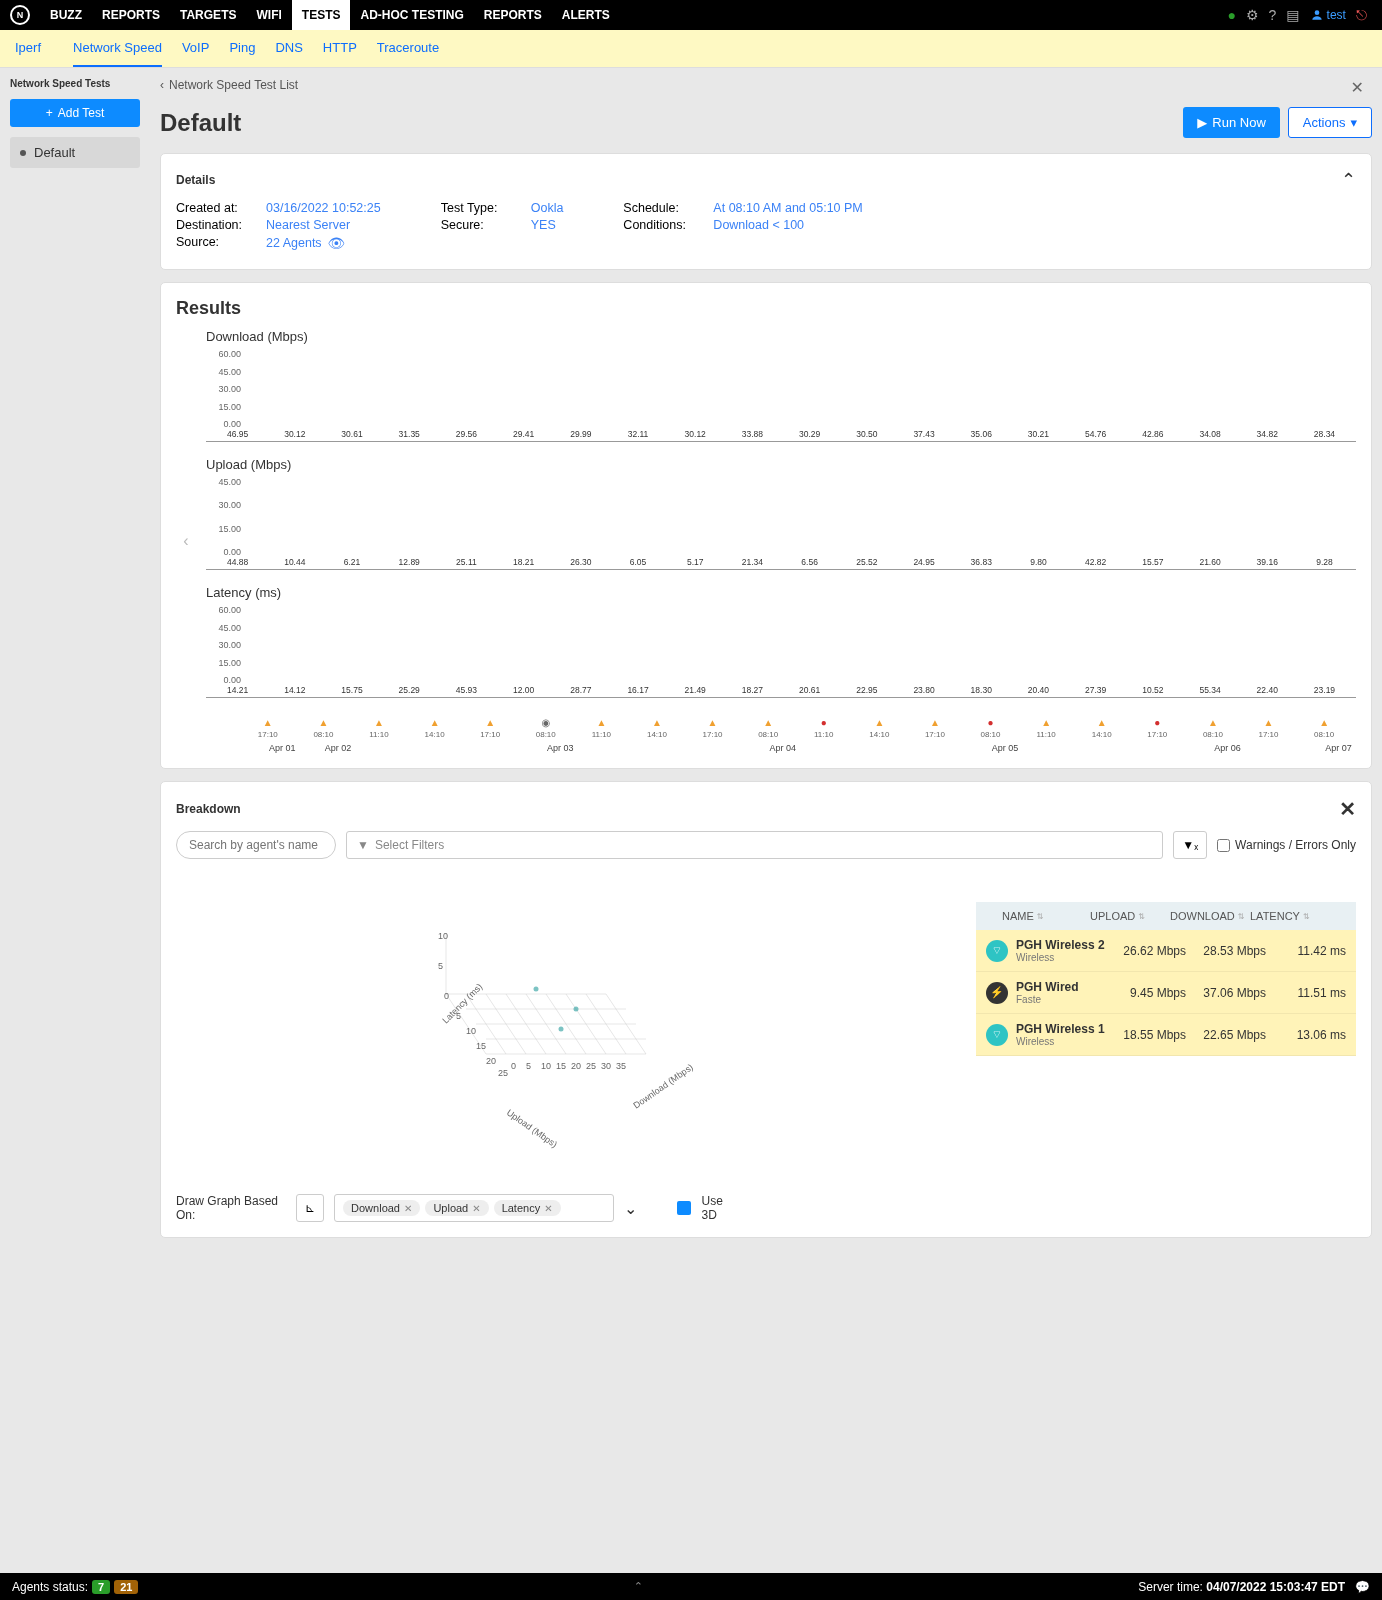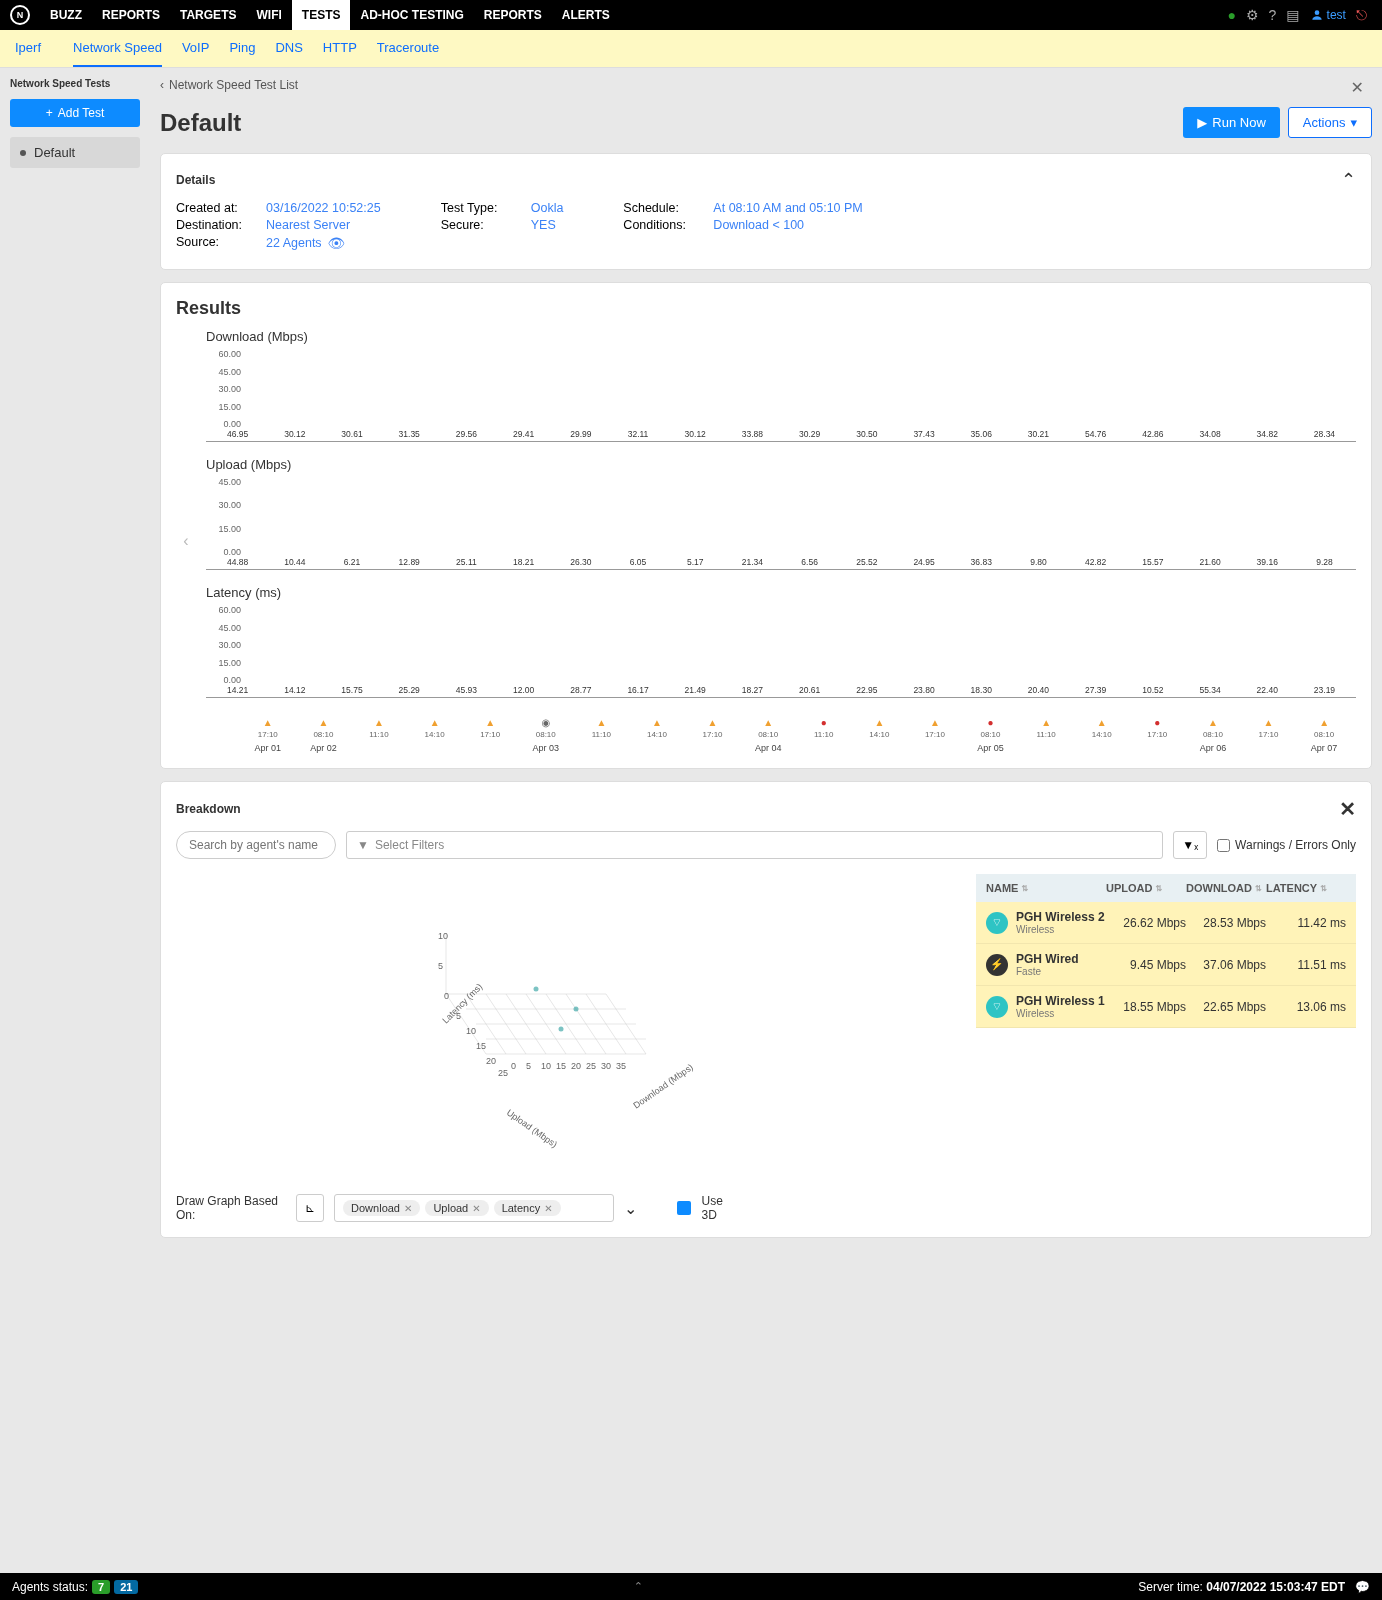--- a/index.html
+++ b/index.html
@@ -58,35 +58,35 @@
 .bar.download { background: #1a8cff; }
 .bar.upload { background: #a970d8; }
 .bar.latency { background: #a8d4e8; }
 
 .x-labels { display: flex; margin-left: 40px; padding: 0 4px; }
 .x-item { flex: 1; text-align: center; font-size: 8px; color: #666; padding-top: 4px; }
 .x-item .icon { font-size: 10px; display: block; margin-bottom: 2px; }
 .warn-ic { color: #f0a030; }
 .err-ic { color: #d32f2f; }
 .date-labels { display: flex; margin-left: 40px; padding: 0 4px; font-size: 9px; color: #444; margin-top: 4px; }
-.date-item { text-align: center; }
+.date-item { text-align: right; }
 
 .scroll-arrow { width: 20px; display: flex; align-items: center; justify-content: center; color: #bbb; font-size: 16px; cursor: pointer; }
 
 
 .breakdown-controls { display: flex; gap: 10px; align-items: center; margin-bottom: 15px; }
 .search-input { border: 1px solid #ccc; border-radius: 15px; padding: 6px 12px; font-size: 12px; width: 160px; }
 .filter-select { flex: 1; border: 1px solid #ccc; border-radius: 3px; padding: 6px 10px; font-size: 12px; display: flex; align-items: center; gap: 6px; color: #888; cursor: pointer; }
 .filter-btn { border: 1px solid #ccc; border-radius: 3px; padding: 6px 8px; cursor: pointer; font-size: 12px; background: #fff; }
 .check-label { display: flex; align-items: center; gap: 5px; font-size: 12px; }
 
 .breakdown-body { display: flex; gap: 20px; }
 .plot3d { flex: 1; min-height: 300px; display: flex; align-items: center; justify-content: center; color: #999; font-size: 11px; }
 .bd-table { flex: 0 0 380px; }
-.bd-thead { display: flex; background: #e8f0f3; padding: 8px 10px; font-size: 11px; font-weight: bold; color: #555; }
+.bd-thead { display: flex; background: #e8f0f3; padding: 8px 26px; font-size: 11px; font-weight: normal; color: #555; margin-top: 28px; }
 .bd-thead .col { display: flex; align-items: center; gap: 3px; }
 .bd-row { display: flex; padding: 8px 10px; font-size: 12px; align-items: center; background: #fff3b8; border-bottom: 1px solid rgba(0,0,0,0.05); }
 .col-name { flex: 1; display: flex; align-items: center; gap: 8px; }
 .col-up, .col-down, .col-lat { width: 80px; text-align: right; }
 .agent-icon { width: 22px; height: 22px; border-radius: 50%; display: flex; align-items: center; justify-content: center; font-size: 11px; color: #fff; }
 .agent-icon.wifi { background: #2ec4c4; }
 .agent-icon.wired { background: #333; }
 .agent-name { font-weight: bold; font-size: 12px; }
 .agent-sub { font-size: 10px; color: #777; }
 
@@ -94,21 +94,21 @@
 .graph-controls { display: flex; align-items: center; gap: 10px; margin-top: 20px; font-size: 12px; }
 .chips { display: flex; gap: 5px; border: 1px solid #ccc; padding: 5px 8px; border-radius: 3px; flex: 0 0 280px; align-items: center; }
 .chip { background: #eee; border-radius: 10px; padding: 2px 8px; font-size: 11px; display: flex; align-items: center; gap: 4px; }
 .chip .x { font-size: 10px; color: #888; cursor: pointer; }
 .checkbox-3d { width: 14px; height: 14px; background: #0d8bff; border-radius: 2px; }
 
 .statusbar { background: #000; color: #fff; height: 27px; display: flex; align-items: center; padding: 0 12px; font-size: 12px; position: fixed; bottom: 0; left: 0; right: 0; }
 .statusbar .spacer { flex: 1; }
 .badge { padding: 1px 6px; border-radius: 3px; font-weight: bold; font-size: 11px; margin-left: 4px; }
 .badge.green { background: #2a9d2a; }
-.badge.red { background: #0369a1; }
+.badge.red { background: #a16207; }
 .statusbar .bold { font-weight: bold; }
 .expand-up { color: #888; font-size: 11px; cursor: pointer; }
 
 svg.icon-svg { width: 14px; height: 14px; }
 
 
 .plot3d-svg { width: 340px; height: 260px; }
 .plot3d-svg text { font-size: 9px; fill: #666; }
 .plot3d-svg line { stroke: #ccc; stroke-width: 0.5; }
 </style>

